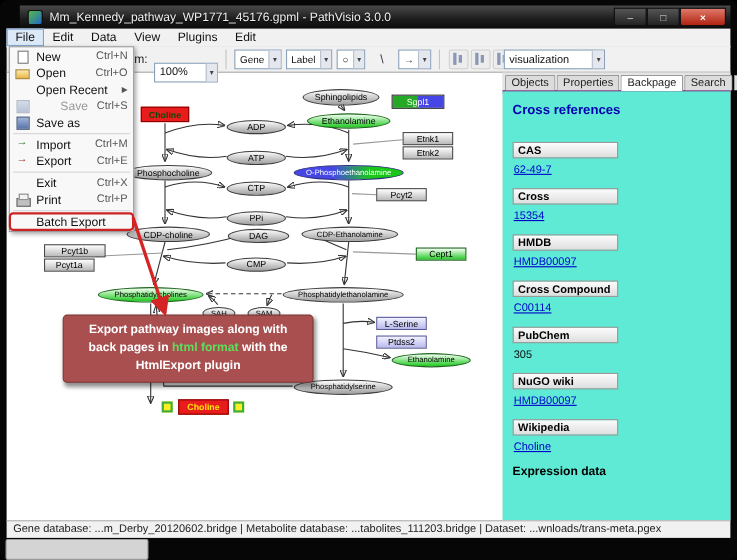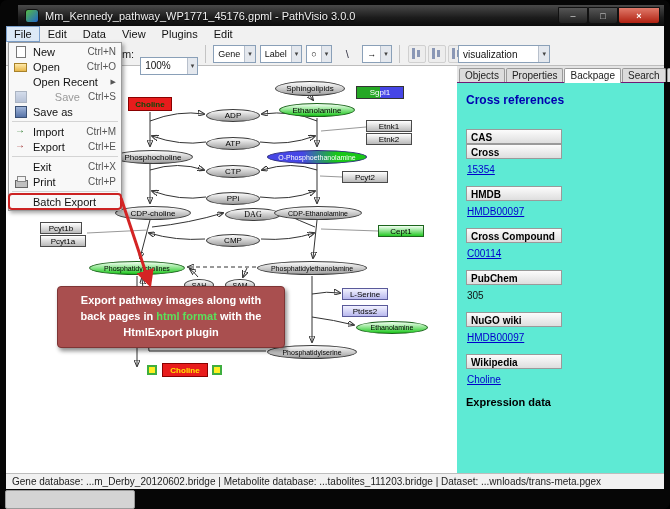--- a/index.html
+++ b/index.html
@@ -237,23 +237,23 @@
       <div class="node ellipse-gray" style="left: 206px; top: 109px; width: 54px; height: 13px;">ADP</div>
       <div class="node gene-gray" style="left: 366px; top: 120px; width: 46px; height: 12px;">Etnk1</div>
       <div class="node gene-gray" style="left: 366px; top: 133px; width: 46px; height: 12px; text-align: right;">Etnk2</div>
       <div class="node ellipse-gray" style="left: 206px; top: 137px; width: 54px; height: 13px;">ATP</div>
       <div class="node ellipse-gray" style="left: 113px; top: 150px; width: 80px; height: 14px;">Phosphocholine</div>
       <div class="node ellipse-bluegreen" style="left: 267px; top: 150px; width: 100px; height: 14px; font-size: 7px;">O-Phosphoethanolamine</div>
       <div class="node ellipse-gray" style="left: 206px; top: 165px; width: 54px; height: 13px;">CTP</div>
       <div class="node gene-gray" style="left: 342px; top: 171px; width: 46px; height: 12px;">Pcyt2</div>
       <div class="node ellipse-gray" style="left: 206px; top: 192px; width: 54px; height: 13px;">PPi</div>
       <div class="node ellipse-gray" style="left: 115px; top: 206px; width: 76px; height: 14px;">CDP-choline</div>
-      <div class="node ellipse-gray" style="left: 225px; top: 208px; width: 56px; height: 13px; font-family: Liberation Serif, serif;">DAG</div>
+      <div class="node ellipse-gray" style="left: 207px; top: 208px; width: 56px; height: 13px;">DAG</div>
       <div class="node ellipse-gray" style="left: 274px; top: 206px; width: 88px; height: 14px; font-size: 7px;">CDP-Ethanolamine</div>
-      <div class="node gene-gray" style="left: 40px; top: 222px; width: 42px; height: 12px;">Pcyt1b</div>
+      <div class="node gene-gray" style="left: 40px; top: 222px; width: 56px; height: 12px;">Pcyt1b</div>
       <div class="node gene-gray" style="left: 40px; top: 235px; width: 46px; height: 12px;">Pcyt1a</div>
       <div class="node gene-green" style="left: 378px; top: 225px; width: 46px; height: 12px;">Cept1</div>
       <div class="node ellipse-gray" style="left: 206px; top: 234px; width: 54px; height: 13px;">CMP</div>
       <div class="node ellipse-green" style="left: 89px; top: 261px; width: 96px; height: 14px; font-size: 7px;">Phosphatidylcholines</div>
       <div class="node ellipse-gray" style="left: 257px; top: 261px; width: 110px; height: 14px; font-size: 7px;">Phosphatidylethanolamine</div>
       <div class="node ellipse-gray-sm" style="left: 184px; top: 279px; width: 30px; height: 12px;">SAH</div>
       <div class="node ellipse-gray-sm" style="left: 225px; top: 279px; width: 30px; height: 12px;">SAM</div>
       <div class="node gene-purple" style="left: 342px; top: 288px; width: 46px; height: 12px;">L-Serine</div>
       <div class="node gene-purple" style="left: 342px; top: 305px; width: 46px; height: 12px;">Ptdss2</div>
       <div class="node ellipse-green" style="left: 356px; top: 321px; width: 72px; height: 13px; font-size: 7px;">Ethanolamine</div>
@@ -268,20 +268,21 @@
         <div class="tab">Objects</div>
         <div class="tab">Properties</div>
         <div class="tab active">Backpage</div>
         <div class="tab">Search</div>
         <div class="tab">Legend</div>
       </div>
     <div class="panel-body">
       <div class="xref-heading">Cross references</div>
       <div id="xref-sections">
           <div class="xref-header">CAS</div>
+          <div class="xref-link">62-49-7</div>
           <div class="xref-header">Cross</div>
           <div class="xref-link">15354</div>
           <div class="xref-header">HMDB</div>
           <div class="xref-link">HMDB00097</div>
           <div class="xref-header">Cross Compound</div>
           <div class="xref-link">C00114</div>
           <div class="xref-header">PubChem</div>
           <div class="xref-value">305</div>
           <div class="xref-header">NuGO wiki</div>
           <div class="xref-link">HMDB00097</div>

